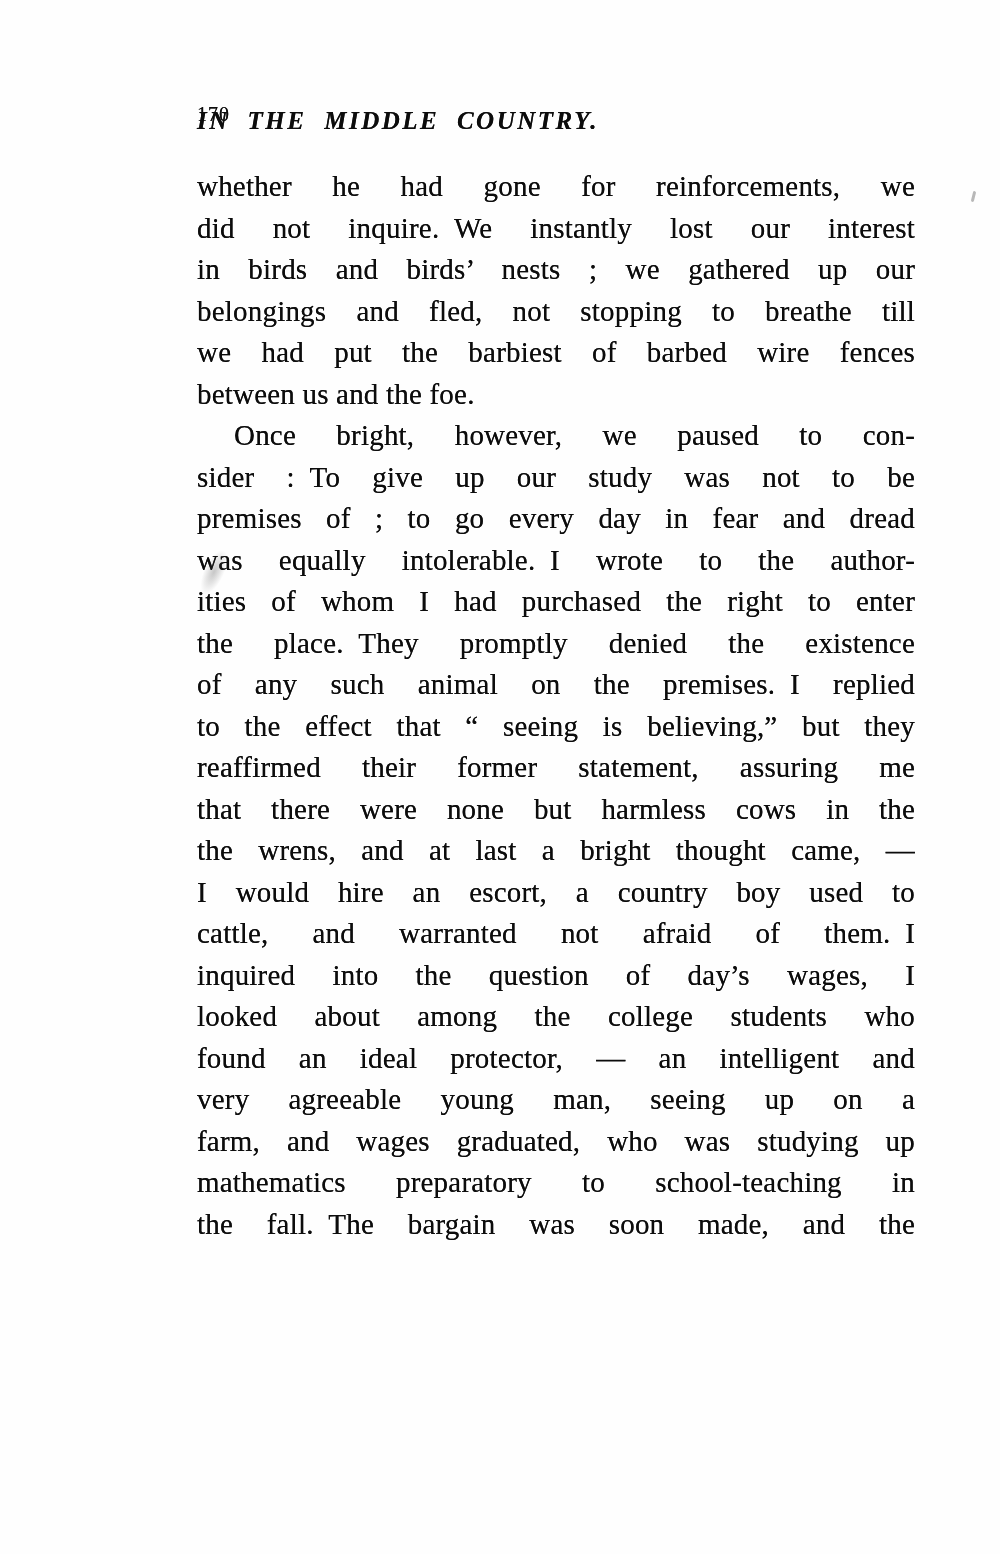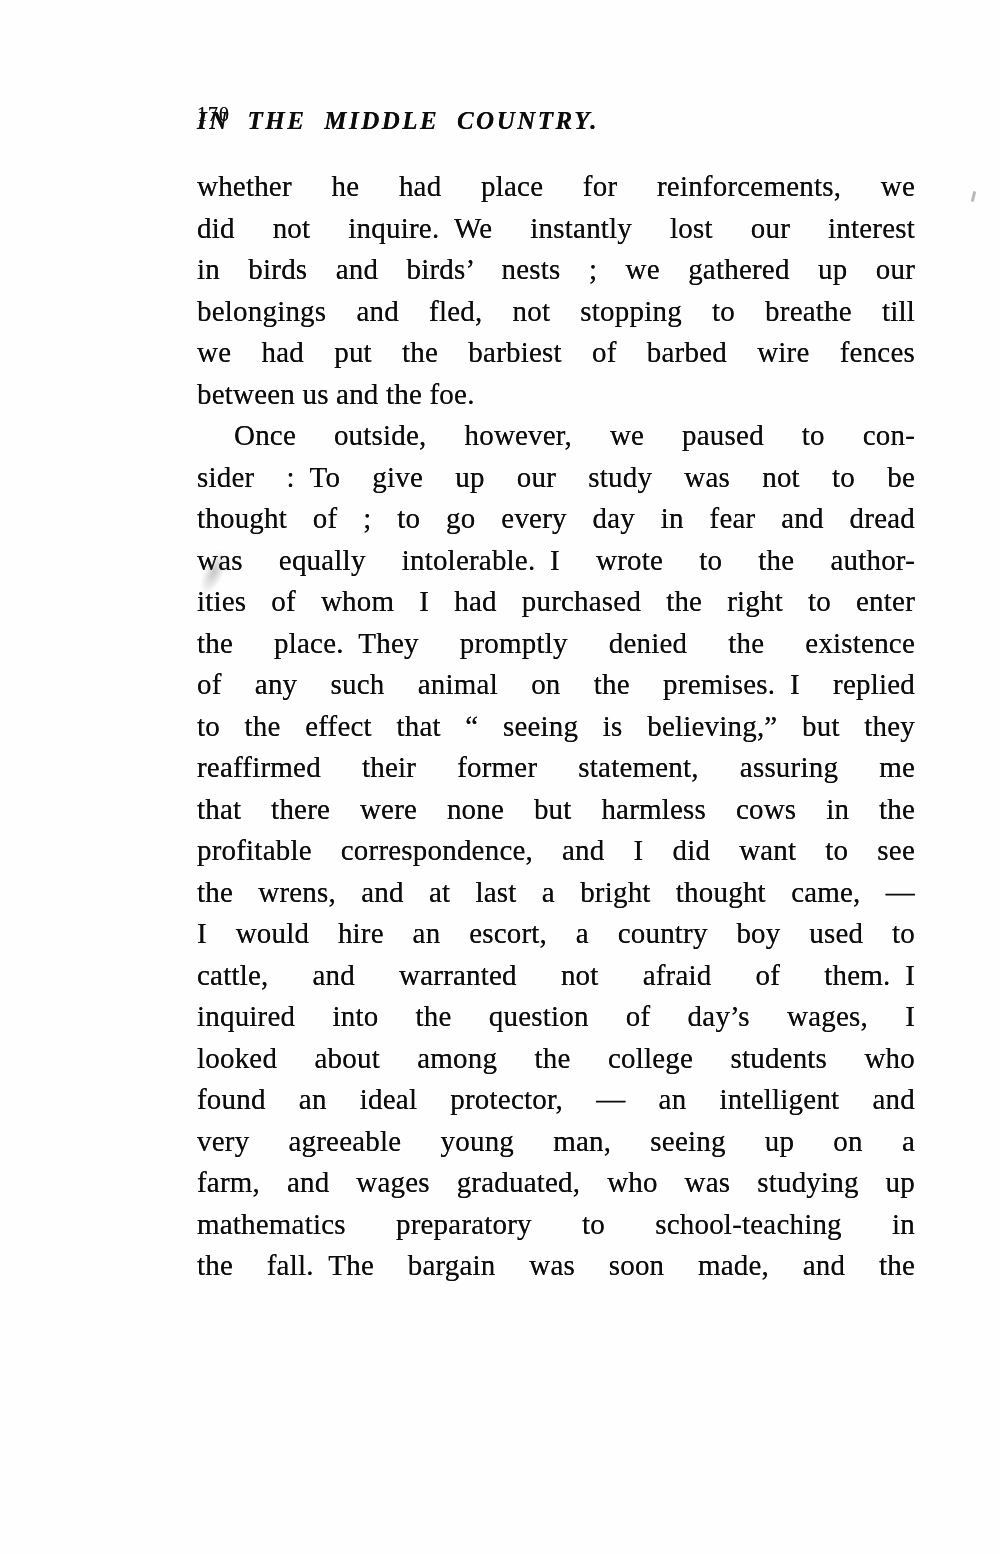--- a/index.html
+++ b/index.html
@@ -67,37 +67,36 @@
     border-radius:2px;
   }
 </style>
 </head>
 <body>
 
 <div class="page">
   <span class="folio">170</span>
   <div class="running-title">IN THE MIDDLE COUNTRY.</div>
   <div class="text-block">
-      <div class="line">whether he had place for reinforcements, we</div>
+      <div class="line">whether he had gone for reinforcements, we</div>
       <div class="line">did not inquire. We instantly lost our interest</div>
       <div class="line">in birds and birds’ nests ; we gathered up our</div>
       <div class="line">belongings and fled, not stopping to breathe till</div>
       <div class="line">we had put the barbiest of barbed wire fences</div>
       <div class="line left-last">between us and the foe.</div>
-      <div class="line indent">Once outside, however, we paused to con-</div>
+      <div class="line indent">Once bright, however, we paused to con-</div>
       <div class="line">sider : To give up our study was not to be</div>
-      <div class="line">thought of ; to go every day in fear and dread</div>
+      <div class="line">premises of ; to go every day in fear and dread</div>
       <div class="line">was equally intolerable. I wrote to the author-</div>
       <div class="line">ities of whom I had purchased the right to enter</div>
       <div class="line">the place. They promptly denied the existence</div>
       <div class="line">of any such animal on the premises. I replied</div>
       <div class="line">to the effect that “ seeing is believing,” but they</div>
       <div class="line">reaffirmed their former statement, assuring me</div>
       <div class="line">that there were none but harmless cows in the</div>
-      <div class="line">profitable correspondence, and I did want to see</div>
       <div class="line">the wrens, and at last a bright thought came, —</div>
       <div class="line">I would hire an escort, a country boy used to</div>
       <div class="line">cattle, and warranted not afraid of them. I</div>
       <div class="line">inquired into the question of day’s wages, I</div>
       <div class="line">looked about among the college students who</div>
       <div class="line">found an ideal protector, — an intelligent and</div>
       <div class="line">very agreeable young man, seeing up on a</div>
       <div class="line">farm, and wages graduated, who was studying up</div>
       <div class="line">mathematics preparatory to school-teaching in</div>
       <div class="line">the fall. The bargain was soon made, and the</div>

